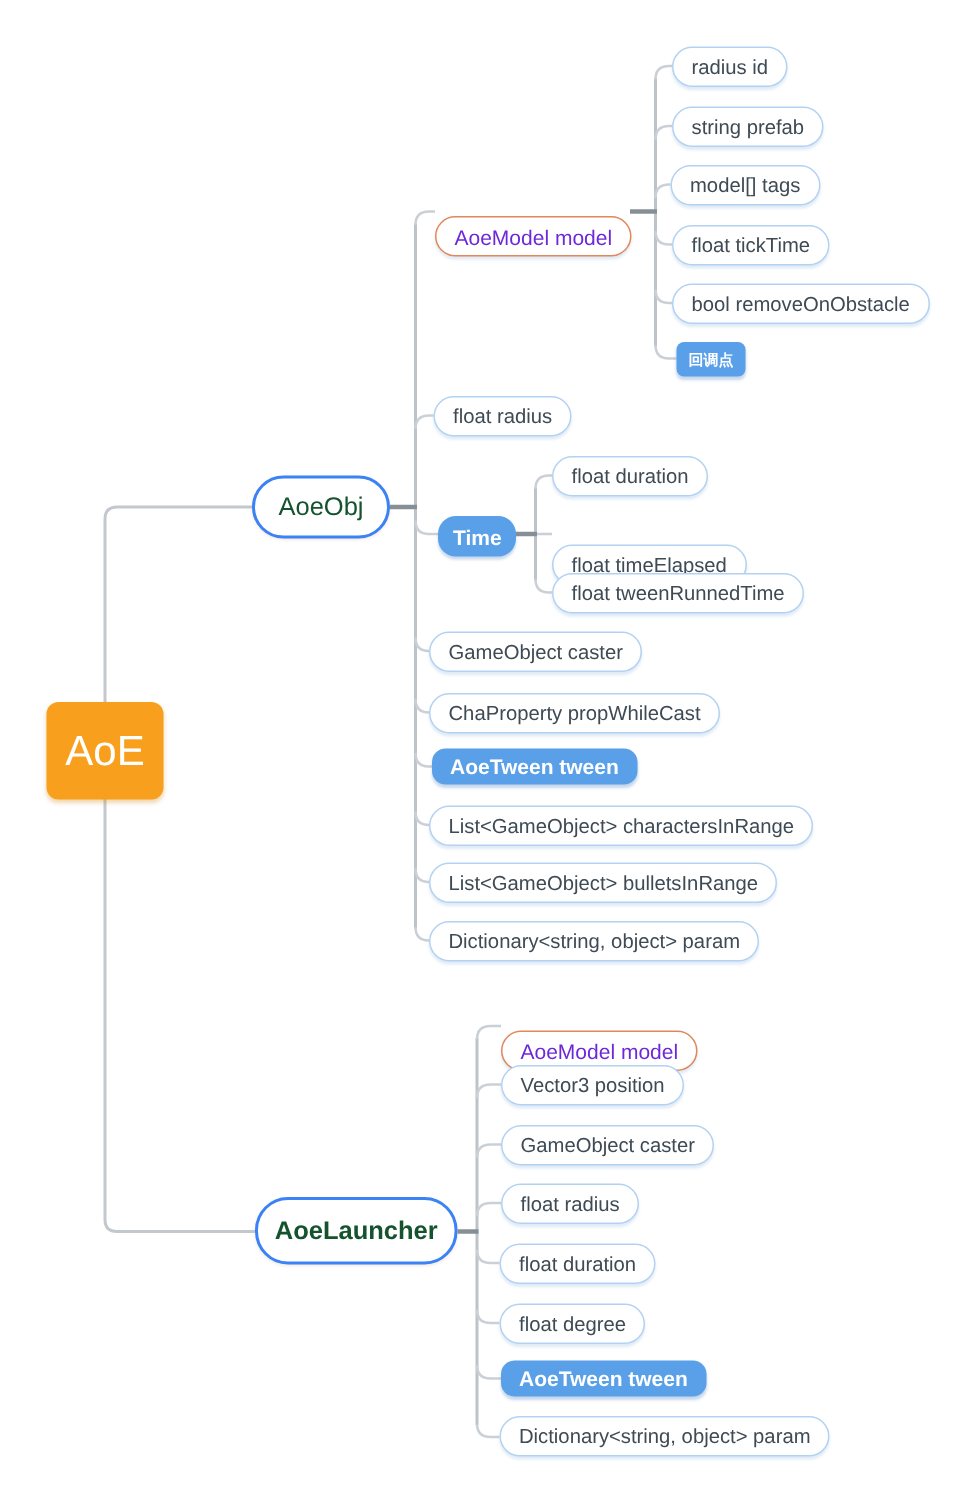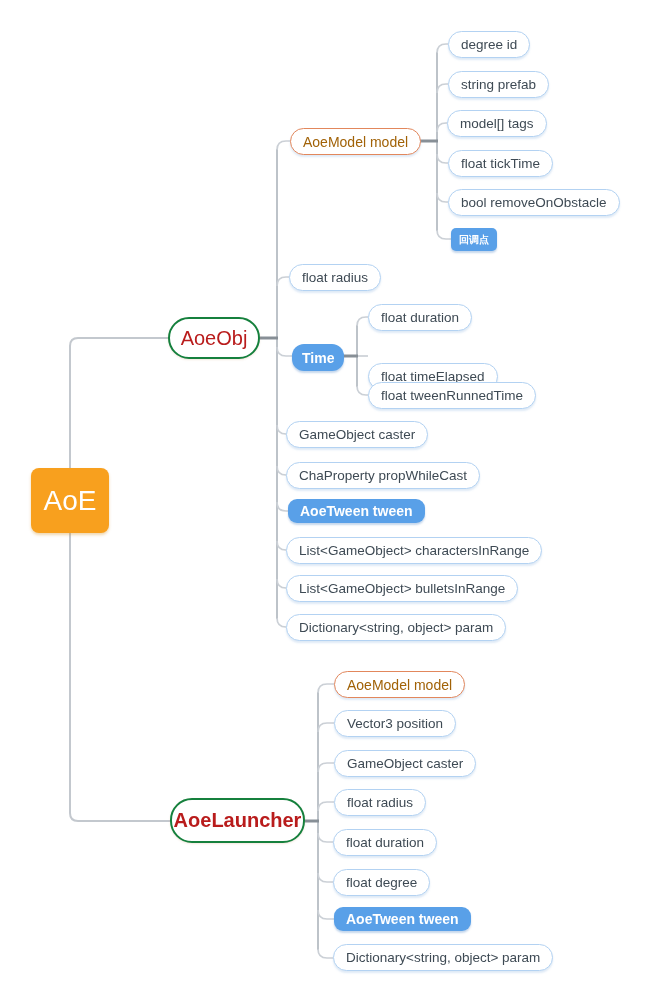--- a/index.html
+++ b/index.html
@@ -17,33 +17,33 @@
     white-space:nowrap;
     display:flex;align-items:center;justify-content:center;
   }
   .root{
     background:#F8A01E;color:#ffffff;
     border-radius:8px;font-size:28px;
     box-shadow:0 2px 3px rgba(210,140,30,.35);
   }
   .branch{
     background:#ffffff;
-    border:2px solid #15803d;color:#b91c1c;
-    border-radius:22px;font-size:20px;
+    border:2px solid #3b82f6;color:#14532d;
+    border-radius:22px;font-size:17px;
     box-shadow:0 1px 2px rgba(200,140,90,.2);
   }
   .leaf{
     background:#ffffff;
     border:1.5px solid #B3D2F2;color:#3E4A54;
     border-radius:14px;font-size:13.5px;
     height:27px;padding:0 12px;
     box-shadow:0 2px 2px rgba(150,185,225,.30);
   }
   .orange{
-    border:1.7px solid #E2875C;color:#a16207;
+    border:1.7px solid #E2875C;color:#6d28d9;margin-top:16px;
   }
   .blue{
     background:#59A0E8;border:none;color:#ffffff;
     font-weight:bold;
     box-shadow:0 2px 2px rgba(90,140,200,.35);
   }
 </style>
 </head>
 <body>
 
@@ -119,21 +119,21 @@
   <div class="n leaf" style="left:286px;top:462px;">ChaProperty propWhileCast</div>
 
   <div class="n leaf blue" style="left:288px;top:499px;height:24px;border-radius:9px;font-size:14px;">AoeTween tween</div>
 
   <div class="n leaf" style="left:286px;top:575px;">List&lt;GameObject&gt; bulletsInRange</div>
 
   <div class="n leaf" style="left:286px;top:537px;">List&lt;GameObject&gt; charactersInRange</div>
 
   <div class="n leaf" style="left:286px;top:614px;">Dictionary&lt;string, object&gt; param</div>
 
-  <div class="n leaf" style="left:448px;top:31px;">degree id</div>
+  <div class="n leaf" style="left:448px;top:31px;">radius id</div>
 
   <div class="n leaf" style="left:448px;top:71px;">string prefab</div>
 
   <div class="n leaf" style="left:447px;top:110px;">model[] tags</div>
 
   <div class="n leaf" style="left:448px;top:189px;">bool removeOnObstacle</div>
 
   <div class="n leaf" style="left:448px;top:150px;">float tickTime</div>
 
   <div class="n leaf blue" style="left:451px;top:228px;height:23px;border-radius:5px;padding:0 8px;font-size:10px;">回调点</div>

